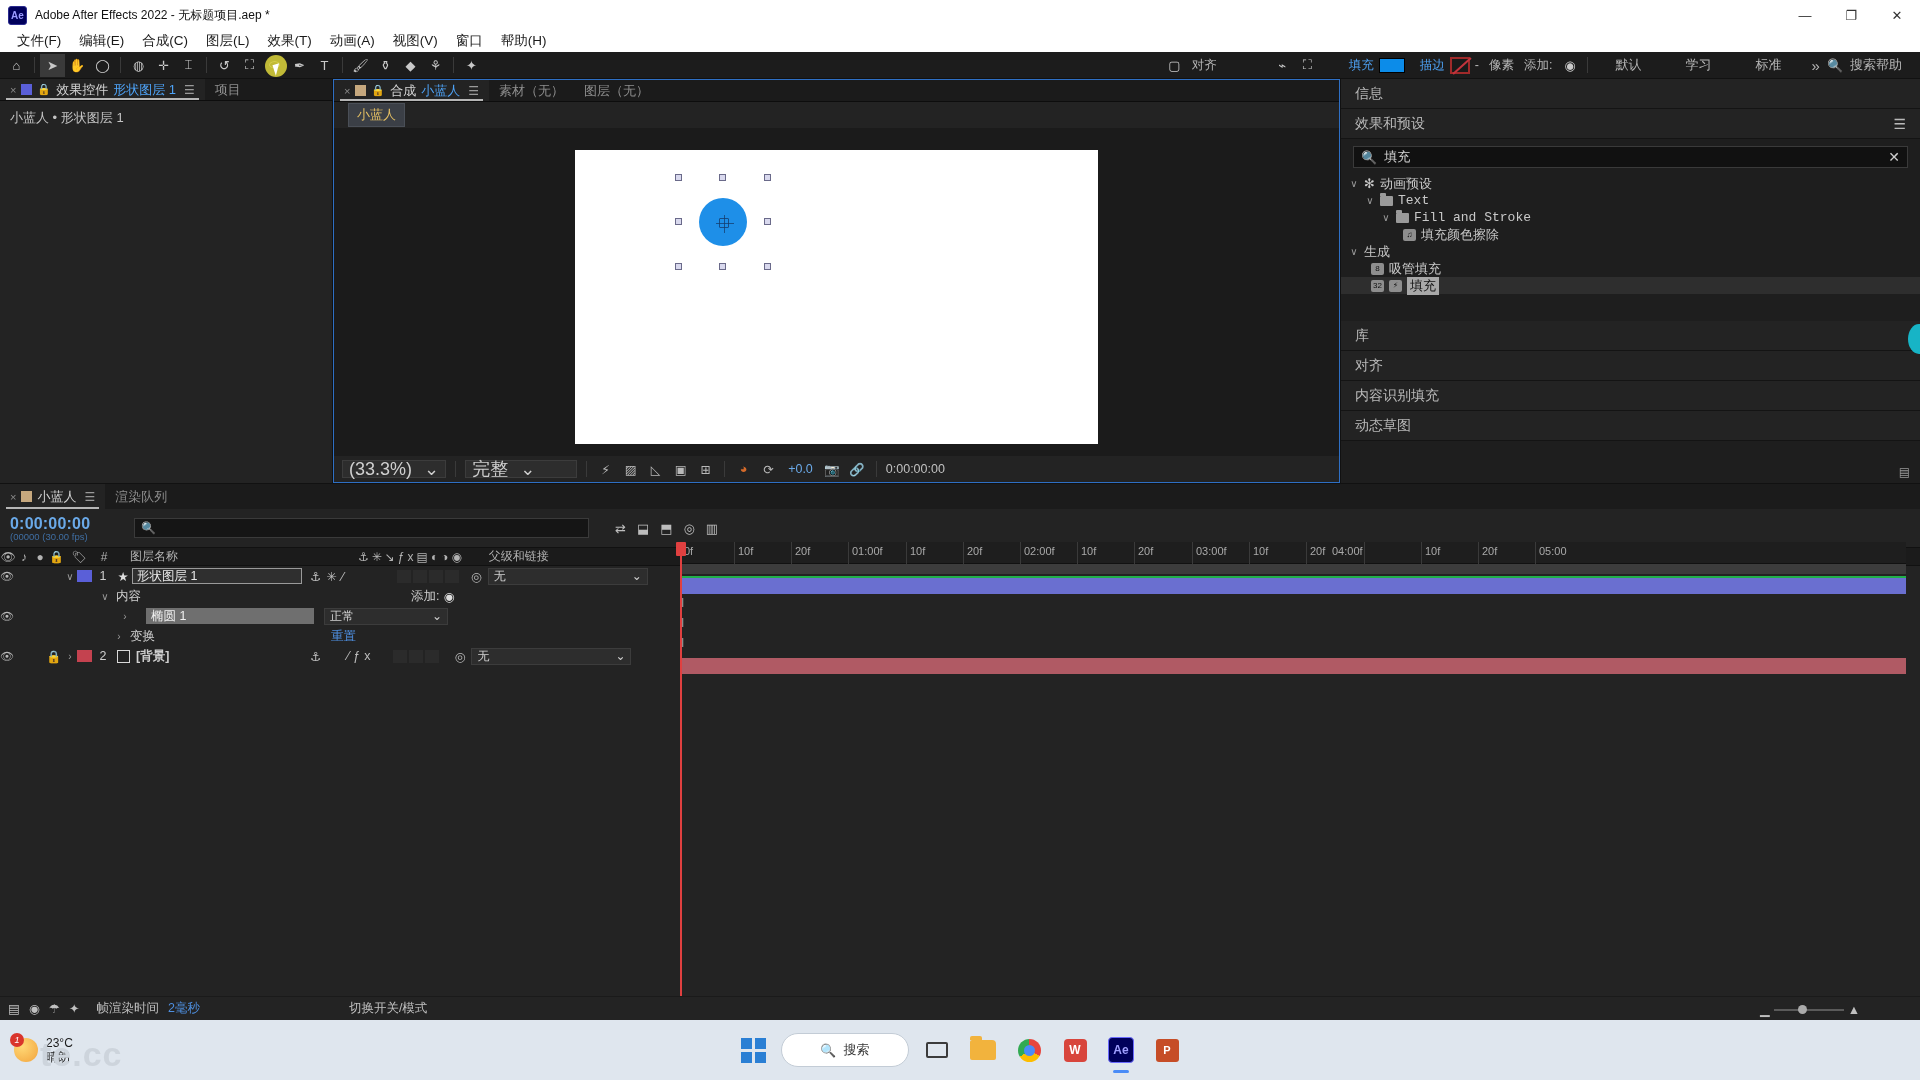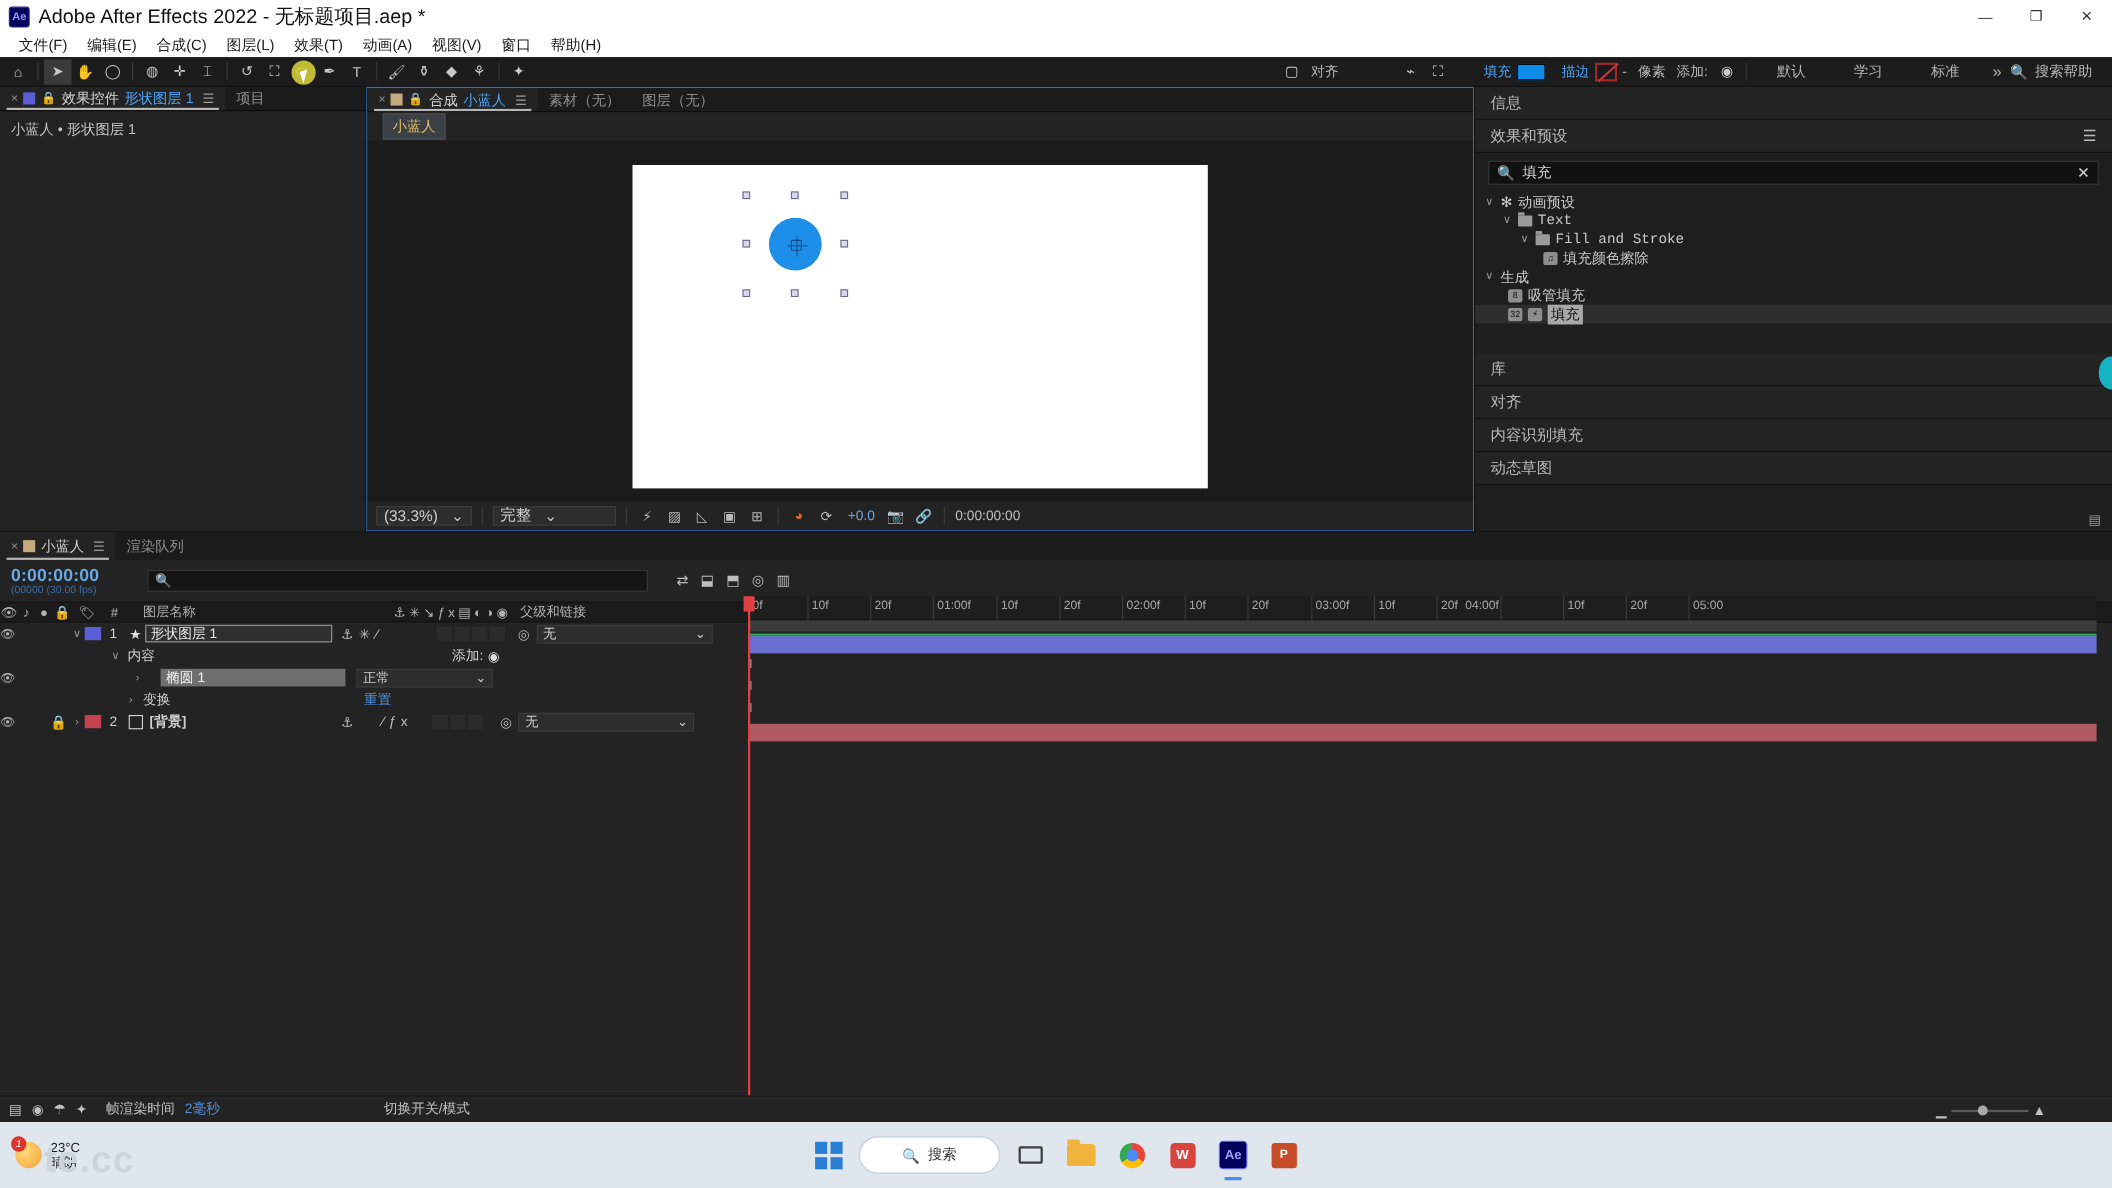--- a/index.html
+++ b/index.html
@@ -16,21 +16,21 @@
     height:30px; background:#ffffff; color:#1a1a1a;
     display:flex; align-items:center; padding-left:8px;
     font-size:14px; position:relative;
   }
   .ae-logo {
     width:19px; height:19px; background:#00005b; color:#9999ff;
     border-radius:3px; font-size:10px; font-weight:bold;
     display:flex; align-items:center; justify-content:center; margin-right:8px;
     border:1px solid #2b2b8f;
   }
-  .title-text { font-size:18px; color:#111; }
+  .title-text { font-size:12px; color:#111; }
   .win-ctrl { position:absolute; top:0; right:0; display:flex; height:30px; }
   .win-btn {
     width:46px; height:30px; display:flex; align-items:center; justify-content:center;
     font-size:13px; color:#333;
   }
 
   
   .menubar {
     height:22px; background:#ffffff; color:#1a1a1a;
     display:flex; align-items:center; padding-left:8px; font-size:13.5px;
@@ -135,21 +135,21 @@
   .anchor-mark:before { left:4px; top:-4px; width:1px; height:18px; }
   .anchor-mark:after { top:4px; left:-4px; height:1px; width:18px; }
 
   .comp-bottombar {
     position:absolute; left:0; right:0; bottom:0; height:26px;
     background:#232323; display:flex; align-items:center; gap:6px;
     padding:0 8px; font-size:12.5px; color:#c0c0c0;
   }
   .mini-select {
     background:#2d2d2d; border:1px solid #3c3c3c; height:18px; padding:0 6px;
-    display:flex; align-items:center; gap:12px; color:#cfcfcf; font-size:14px;
+    display:flex; align-items:center; gap:12px; color:#cfcfcf; font-size:18px;
   }
   .ib { width:19px; height:18px; display:flex; align-items:center; justify-content:center; color:#b9b9b9; }
   .divider-v { width:1px; height:16px; background:#3a3a3a; margin:0 3px; }
 
   
   .right-panel {
     position:absolute; left:1340px; top:79px; width:580px; height:404px;
     background:#1e1e1e; border-left:1px solid #111;
   }
   .acc-head {
@@ -546,21 +546,21 @@
 
     <div class="tl-colhead">
       <span style="width:16px;text-align:center">👁</span>
       <span style="width:16px;text-align:center">♪</span>
       <span style="width:16px;text-align:center">●</span>
       <span style="width:18px;text-align:center">🔒</span>
       <span style="width:26px;text-align:center">🏷</span>
       <span style="width:24px;text-align:center">#</span>
       <span style="margin-left:14px">图层名称</span>
       <span style="margin-left:180px;letter-spacing:3px">⚓✳↘ƒx▤◐◑◉</span>
-      <span style="margin-left:8px">父级和链接</span>
+      <span style="margin-left:24px">父级和链接</span>
     </div>
 
     <div class="layerlist">
 
       <div class="lrow">
         <span class="eye">👁</span>
         <span style="width:16px"></span>
           <span style="width:16px"></span>
         <span style="width:18px"></span>
         <span class="tw" style="width:14px">∨</span>

